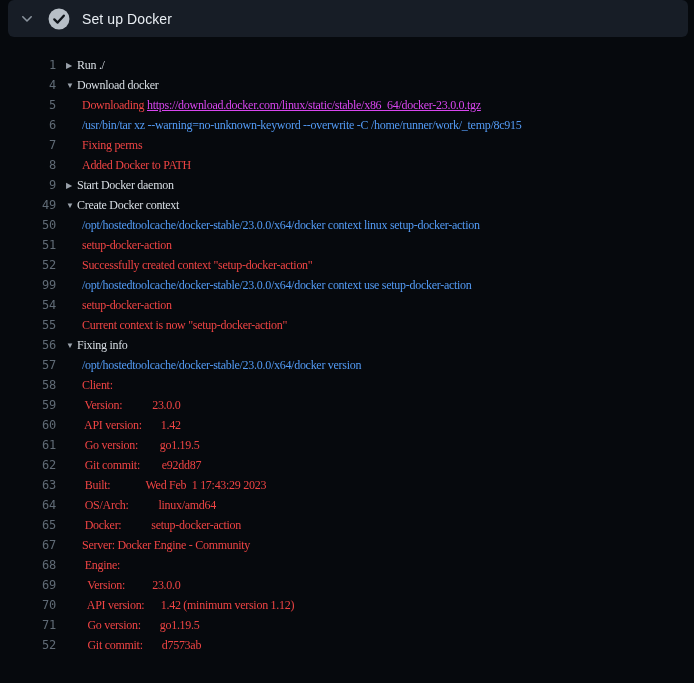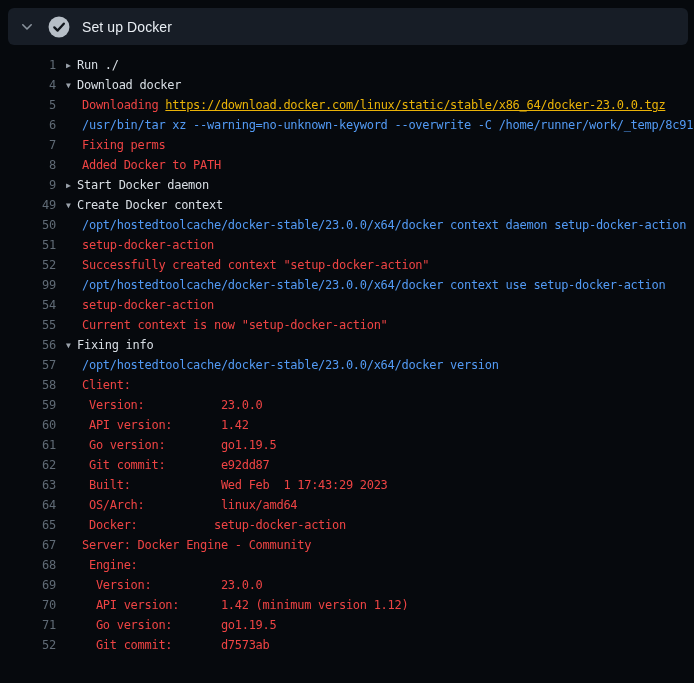--- a/index.html
+++ b/index.html
@@ -13,21 +13,21 @@
   .stage {
     position: relative;
     width: 694px;
     height: 683px;
     background: #06090d;
   }
   
   .step-header {
     position: absolute;
     left: 8px;
-    top: 8px;
+    top: 0;
     right: 6px;
     height: 37px;
     background: #171d26;
     border-radius: 6px;
     display: flex;
     align-items: center;
     cursor: pointer;
   }
   .chev-wrap {
     margin-left: 11px;
@@ -77,33 +77,34 @@
     width: 56px;
     text-align: right;
     color: #606b76;
     user-select: none;
   }
   .content {
     margin-left: 10px;
     white-space: pre;
     overflow: hidden;
     flex: 1 1 auto;
+    font-family: Liberation Serif, serif;
   }
   .row.normal .content { padding-left: 16px; }
   .caret {
     display: inline-block;
     width: 11px;
     font-size: 8px;
     color: #9aa2ab;
     vertical-align: 1px;
   }
   .group-title { color: #d9dfe5; }
   .seg-plain { color: #ef4444; }
   .seg-cmd   { color: #539bf5; }
-  .seg-link  { color: #eab308; text-decoration: underline; cursor: pointer; }
+  .seg-link  { color: #d946ef; text-decoration: underline; cursor: pointer; }
 </style>
 </head>
 <body>
 
 <div class="stage">
 
   <div class="step-header">
     <span class="chev-wrap">
       <svg width="14" height="14" viewBox="0 0 16 16">
         <path d="M3.2 5.5 L8 10.3 L12.8 5.5" fill="none" stroke="#8b949e" stroke-width="1.8" stroke-linecap="round" stroke-linejoin="round"></path>
@@ -120,21 +121,21 @@
 
   <div class="log">
       <div class="row group"><span class="num">1</span><span class="content"><span class="caret">▶</span><span class="group-title">Run ./</span></span></div>
       <div class="row group"><span class="num">4</span><span class="content"><span class="caret">▼</span><span class="group-title">Download docker</span></span></div>
       <div class="row normal"><span class="num">5</span><span class="content"><span class="seg-plain">Downloading </span><span class="seg-link">https://download.docker.com/linux/static/stable/x86_64/docker-23.0.0.tgz</span></span></div>
       <div class="row normal"><span class="num">6</span><span class="content"><span class="seg-cmd">/usr/bin/tar xz --warning=no-unknown-keyword --overwrite -C /home/runner/work/_temp/8c915</span></span></div>
       <div class="row normal"><span class="num">7</span><span class="content"><span class="seg-plain">Fixing perms</span></span></div>
       <div class="row normal"><span class="num">8</span><span class="content"><span class="seg-plain">Added Docker to PATH</span></span></div>
       <div class="row group"><span class="num">9</span><span class="content"><span class="caret">▶</span><span class="group-title">Start Docker daemon</span></span></div>
       <div class="row group"><span class="num">49</span><span class="content"><span class="caret">▼</span><span class="group-title">Create Docker context</span></span></div>
-      <div class="row normal"><span class="num">50</span><span class="content"><span class="seg-cmd">/opt/hostedtoolcache/docker-stable/23.0.0/x64/docker context daemon setup-docker-action</span></span></div>
+      <div class="row normal"><span class="num">50</span><span class="content"><span class="seg-cmd">/opt/hostedtoolcache/docker-stable/23.0.0/x64/docker context linux setup-docker-action</span></span></div>
       <div class="row normal"><span class="num">51</span><span class="content"><span class="seg-plain">setup-docker-action</span></span></div>
       <div class="row normal"><span class="num">52</span><span class="content"><span class="seg-plain">Successfully created context "setup-docker-action"</span></span></div>
       <div class="row normal"><span class="num">99</span><span class="content"><span class="seg-cmd">/opt/hostedtoolcache/docker-stable/23.0.0/x64/docker context use setup-docker-action</span></span></div>
       <div class="row normal"><span class="num">54</span><span class="content"><span class="seg-plain">setup-docker-action</span></span></div>
       <div class="row normal"><span class="num">55</span><span class="content"><span class="seg-plain">Current context is now "setup-docker-action"</span></span></div>
       <div class="row group"><span class="num">56</span><span class="content"><span class="caret">▼</span><span class="group-title">Fixing info</span></span></div>
       <div class="row normal"><span class="num">57</span><span class="content"><span class="seg-cmd">/opt/hostedtoolcache/docker-stable/23.0.0/x64/docker version</span></span></div>
       <div class="row normal"><span class="num">58</span><span class="content"><span class="seg-plain">Client:</span></span></div>
       <div class="row normal"><span class="num">59</span><span class="content"><span class="seg-plain"> Version:           23.0.0</span></span></div>
       <div class="row normal"><span class="num">60</span><span class="content"><span class="seg-plain"> API version:       1.42</span></span></div>

